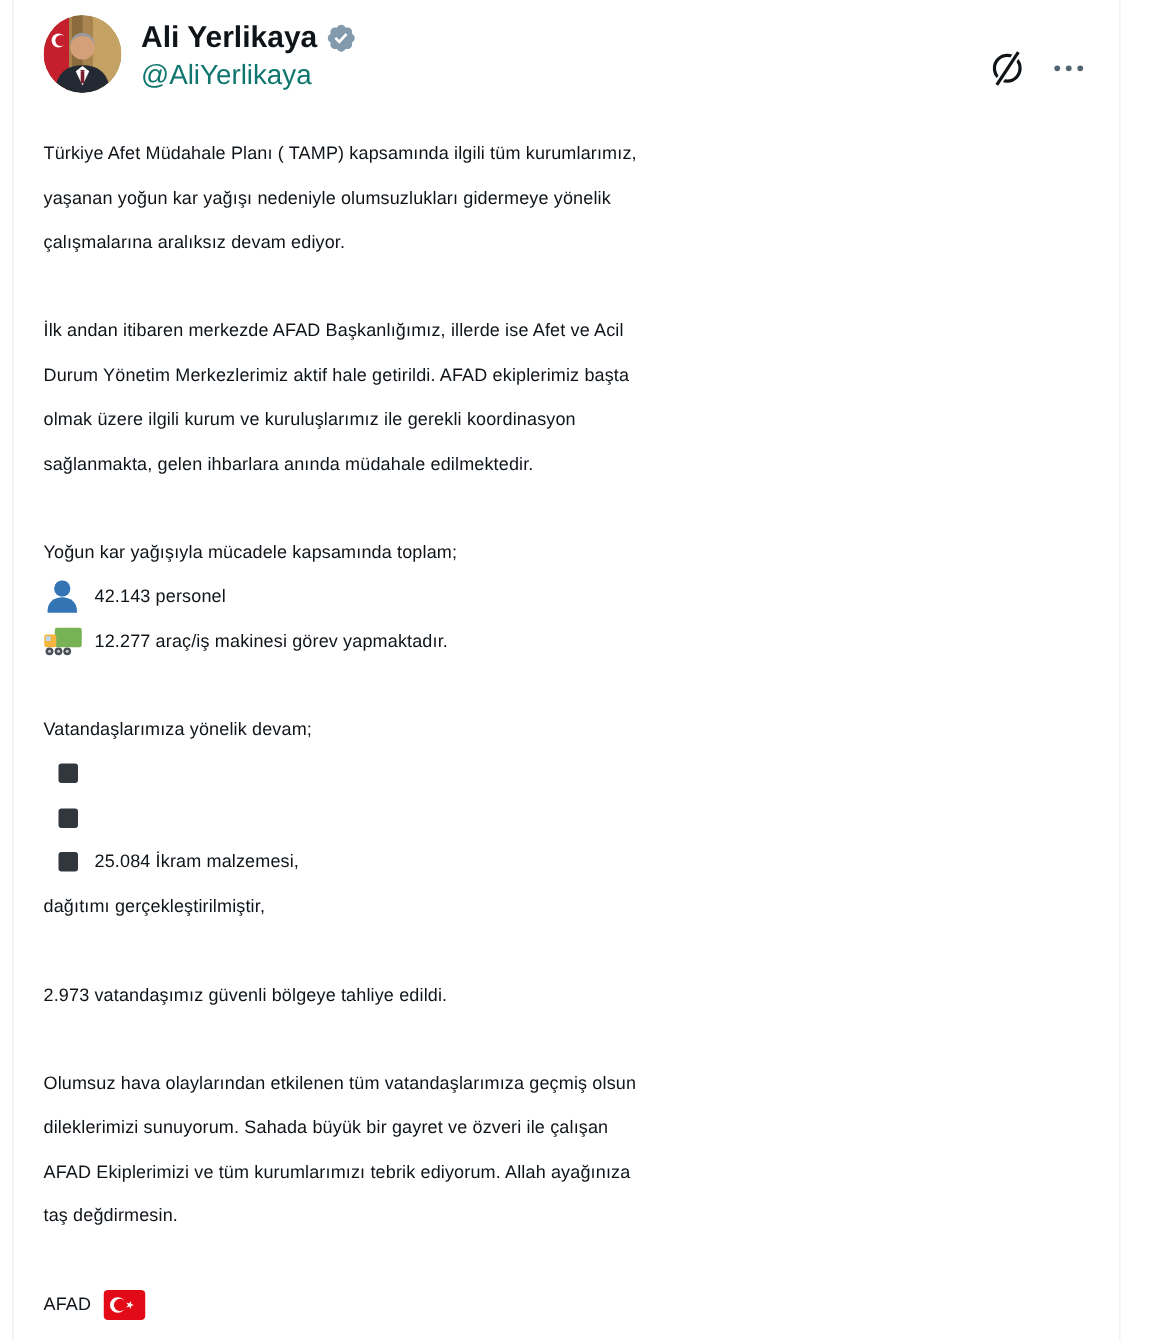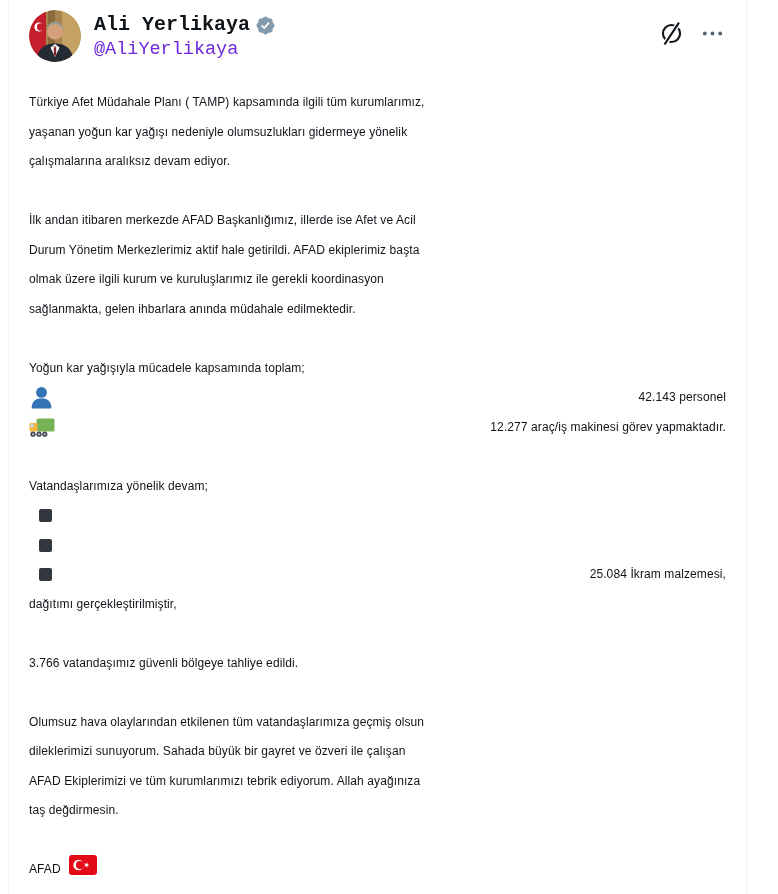--- a/index.html
+++ b/index.html
@@ -17,64 +17,64 @@
   }
   .tweet {
     margin-left: 8px;
     width: 739px;
     min-height: 894px;
     border-left: 1px solid #eff3f4;
     border-right: 1px solid #eff3f4;
     padding: 10px 20px 0 20px;
   }
   
-  .tweet-header { display: flex; align-items: flex-start; font-family: Liberation Mono, monospace; }
+  .tweet-header { display: flex; align-items: flex-end; }
   .avatar {
     width: 52px; height: 52px; border-radius: 50%;
     overflow: hidden; flex: none; cursor: pointer;
   }
   .names { margin-left: 13px; padding-top: 3px; min-width: 0; }
   .name-row { display: flex; align-items: center; gap: 5px; }
   .display-name {
     font-weight: 700; font-size: 20px; line-height: 24px; cursor: pointer;
   }
   .badge { display: inline-flex; cursor: pointer; }
   .handle {
-    font-size: 18.5px; line-height: 24px; color: #6d28d9;
+    font-size: 18.5px; line-height: 24px; color: #0f766e;
     margin-top: 1px; cursor: pointer;
   }
   .actions {
     margin-left: auto; display: flex; align-items: center;
     gap: 16px; padding-top: 10px; padding-right: 2px;
   }
   .icon-btn {
     background: none; border: none; padding: 0; margin: 0;
     cursor: pointer; display: inline-flex; align-items: center;
   }
   
   .body {
     margin-top: 26px;
     font-size: 12px;
     line-height: 29.5px;
     letter-spacing: 0.1px;
   }
   .para { margin: 0 0 29.5px 0; white-space: pre-line; }
   .group { margin: 0 0 29.5px 0; }
   .line { white-space: pre-line; }
-  .row { display: flex; align-items: center; height: 29.5px; justify-content: space-between; }
+  .row { display: flex; align-items: center; height: 29.5px; }
   .emoji {
     display: inline-flex; width: 27px; justify-content: flex-start;
     align-items: center; margin-right: 7px; flex: none;
   }
   .bullet-row { padding-left: 10px; }
   .bullet {
     width: 13px; height: 13px; background: #31373d;
     border-radius: 2px; margin-right: 11px; flex: none;
   }
-  .signature { display: flex; align-items: flex-start; }
+  .signature { display: flex; align-items: center; }
   .flag { display: inline-flex; margin-left: 8px; }
 </style>
 </head>
 <body>
 
 <div class="page">
   <article class="tweet">
 
     <header class="tweet-header">
       <div class="avatar">
@@ -183,21 +183,21 @@
         <div class="row bullet-row">
           <span class="bullet"></span>
         </div>
         <div class="row bullet-row">
           <span class="bullet"></span>
           <span>25.084 İkram malzemesi,</span>
         </div>
         <div class="line">dağıtımı gerçekleştirilmiştir,</div>
       </div>
 
-      <p class="para">3.766 vatandaşımız güvenli bölgeye tahliye edildi.</p>
+      <p class="para">2.973 vatandaşımız güvenli bölgeye tahliye edildi.</p>
 
       <p class="para">Olumsuz hava olaylarından etkilenen tüm vatandaşlarımıza geçmiş olsun
 dileklerimizi sunuyorum. Sahada büyük bir gayret ve özveri ile çalışan
 AFAD Ekiplerimizi ve tüm kurumlarımızı tebrik ediyorum. Allah ayağınıza
 taş değdirmesin.</p>
 
       <div class="signature">
         <span>AFAD</span>
         <span class="flag">
           <svg width="28" height="20" viewBox="0 0 28 20">

